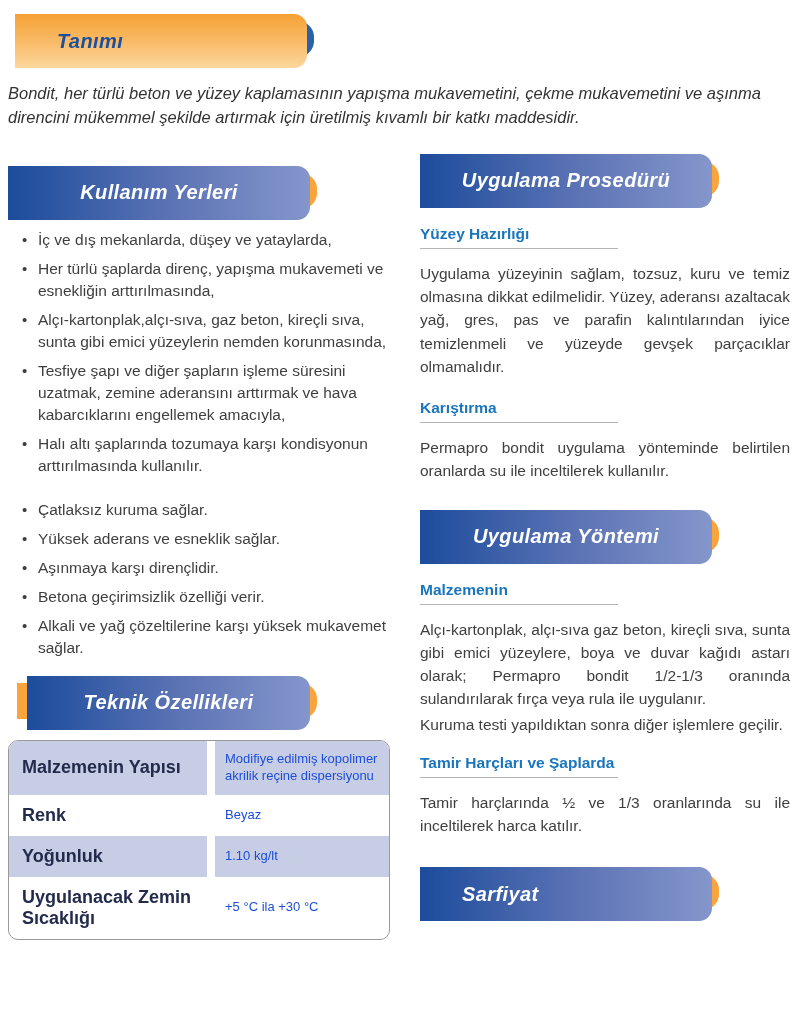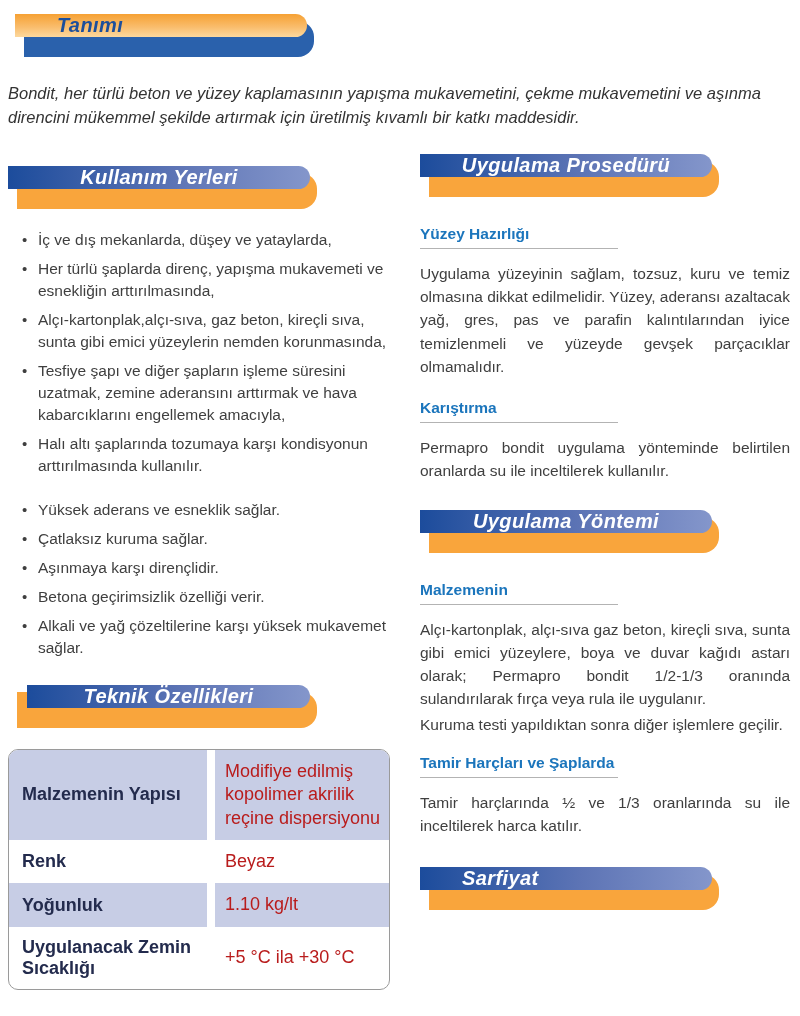--- a/index.html
+++ b/index.html
@@ -12,21 +12,21 @@
 
   
   .banner { position:relative; height:38px; margin-bottom:6px; }
   .banner-shadow {
     position:absolute; left:9px; top:7px; right:-7px; bottom:-5px;
     border-radius:0 16px 16px 0;
   }
   .shadow-orange { background:#F9A53C; }
   .shadow-blue   { background:#2A61AC; }
   .banner-face {
-    position:relative; height:23px; border-radius:0 13px 13px 0;
+    position:relative; height:54px; border-radius:0 13px 13px 0;
     display:flex; align-items:center; justify-content:center;
   }
   .face-blue   { background:linear-gradient(90deg,#1C4C9C 0%,#5D74B5 55%,#8496CB 100%); }
   .face-orange { background:linear-gradient(180deg,#F6A133 0%,#F9BC6B 55%,#FCD89E 100%); }
   .banner-text { font-weight:bold; font-style:italic; font-size:20px; color:#ffffff; letter-spacing:.4px; }
   .face-orange .banner-text { color:#1C4F9C; }
   .align-left .banner-face { justify-content:flex-start; padding-left:42px; }
 
   
   .top-banner { width:292px; margin:4px 0 0 7px; }
@@ -44,36 +44,36 @@
   ul.bullets { list-style:none; margin-top:25px; padding-left:14px; }
   ul.bullets li {
     position:relative; padding-left:16px; font-size:15.5px; line-height:1.42;
     margin-bottom:7px; color:#3f3f3f;
   }
   ul.bullets li::before {
     content:"•"; position:absolute; left:0; top:0; color:#3f3f3f; font-size:15px;
   }
 
   .gap-lg { margin-top:33px; }
-  .gap-md { margin-top:26px;padding-left:19px; }
+  .gap-md { margin-top:17px;padding-left:19px; }
 
   
   .tech-table {
     margin-top:26px; width:382px; border:1px solid #9a9a9a; border-radius:10px;
     overflow:hidden; background:#fff;
   }
   .t-row { display:flex; }
   .t-row.shaded .t-label, .t-row.shaded .t-value { background:#C7CDE5; }
   .t-label {
     width:198px; padding:10px 6px 10px 13px; font-weight:bold; font-size:18px;
     color:#232b4d; display:flex; align-items:center;
   }
   .t-gutter { width:8px; background:#ffffff; }
   .t-value {
-    flex:1; padding:10px 8px 10px 10px; font-size:18px; color:#b91c1c;
+    flex:1; padding:10px 8px 10px 10px; font-size:13px; color:#1d4ed8;
     line-height:1.3; display:flex; align-items:center;
   }
 
   
   .subhead {
     display:inline-block; margin-top:27px; min-width:198px; padding-bottom:5px;
     border-bottom:1px solid #b3b3b3; color:#1B75BC; font-weight:bold; font-size:15.5px;
   }
   .para {
     margin-top:13px; font-size:15.5px; line-height:1.5; text-align:justify; color:#3f3f3f;
@@ -106,22 +106,22 @@
       </div>
       <ul class="bullets">
         <li>İç ve dış mekanlarda, düşey ve yataylarda,</li>
         <li>Her türlü şaplarda direnç, yapışma mukavemeti ve esnekliğin arttırılmasında,</li>
         <li>Alçı-kartonplak,alçı-sıva, gaz beton, kireçli sıva, sunta gibi emici yüzeylerin nemden korunmasında,</li>
         <li>Tesfiye şapı ve diğer şapların işleme süresini uzatmak, zemine aderansını arttırmak ve hava kabarcıklarını engellemek amacıyla,</li>
         <li>Halı altı şaplarında tozumaya karşı kondisyonun arttırılmasında kullanılır.</li>
       </ul>
 
       <ul class="bullets" style="margin-top:22px;">
+        <li>Çatlaksız kuruma sağlar.</li>
         <li>Yüksek aderans ve esneklik sağlar.</li>
-        <li>Çatlaksız kuruma sağlar.</li>
         <li>Aşınmaya karşı dirençlidir.</li>
         <li>Betona geçirimsizlik özelliği verir.</li>
         <li>Alkali ve yağ çözeltilerine karşı yüksek mukavemet sağlar.</li>
       </ul>
 
       <div class="banner gap-md" style="width:302px;">
         <div class="banner-shadow shadow-orange"></div>
         <div class="banner-face face-blue">
           <span class="banner-text">Teknik Özellikleri</span>
         </div>

